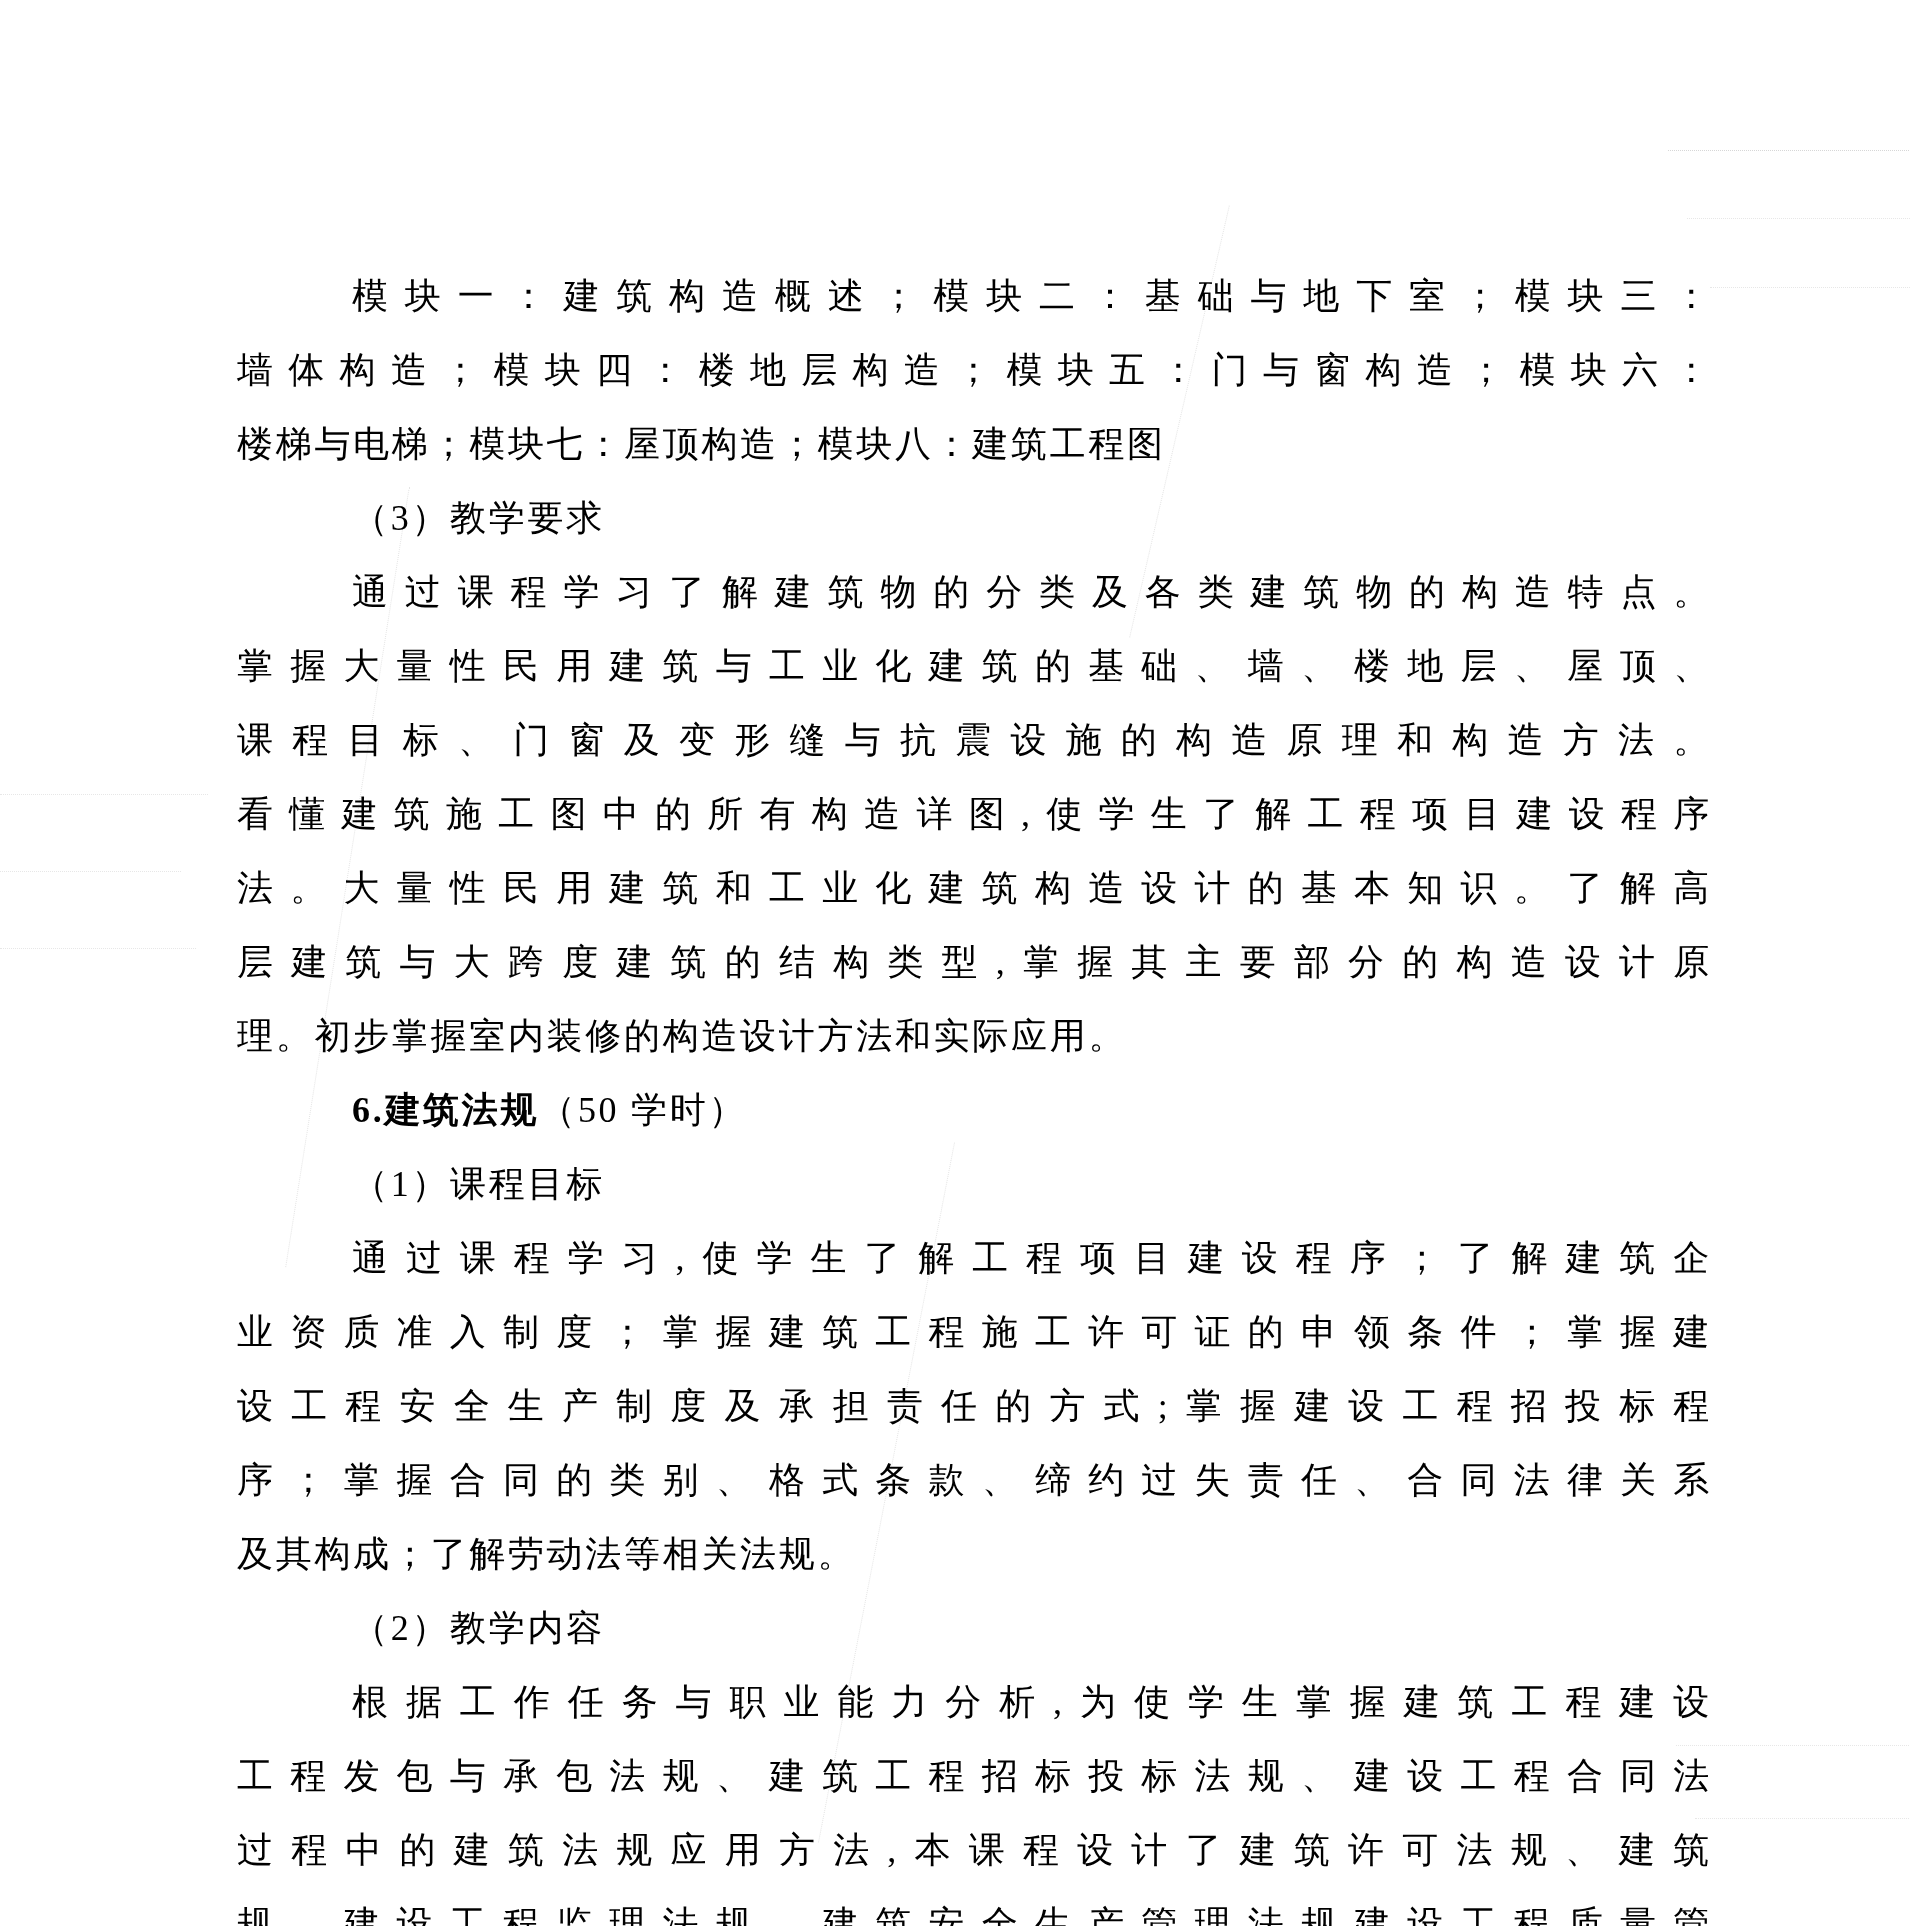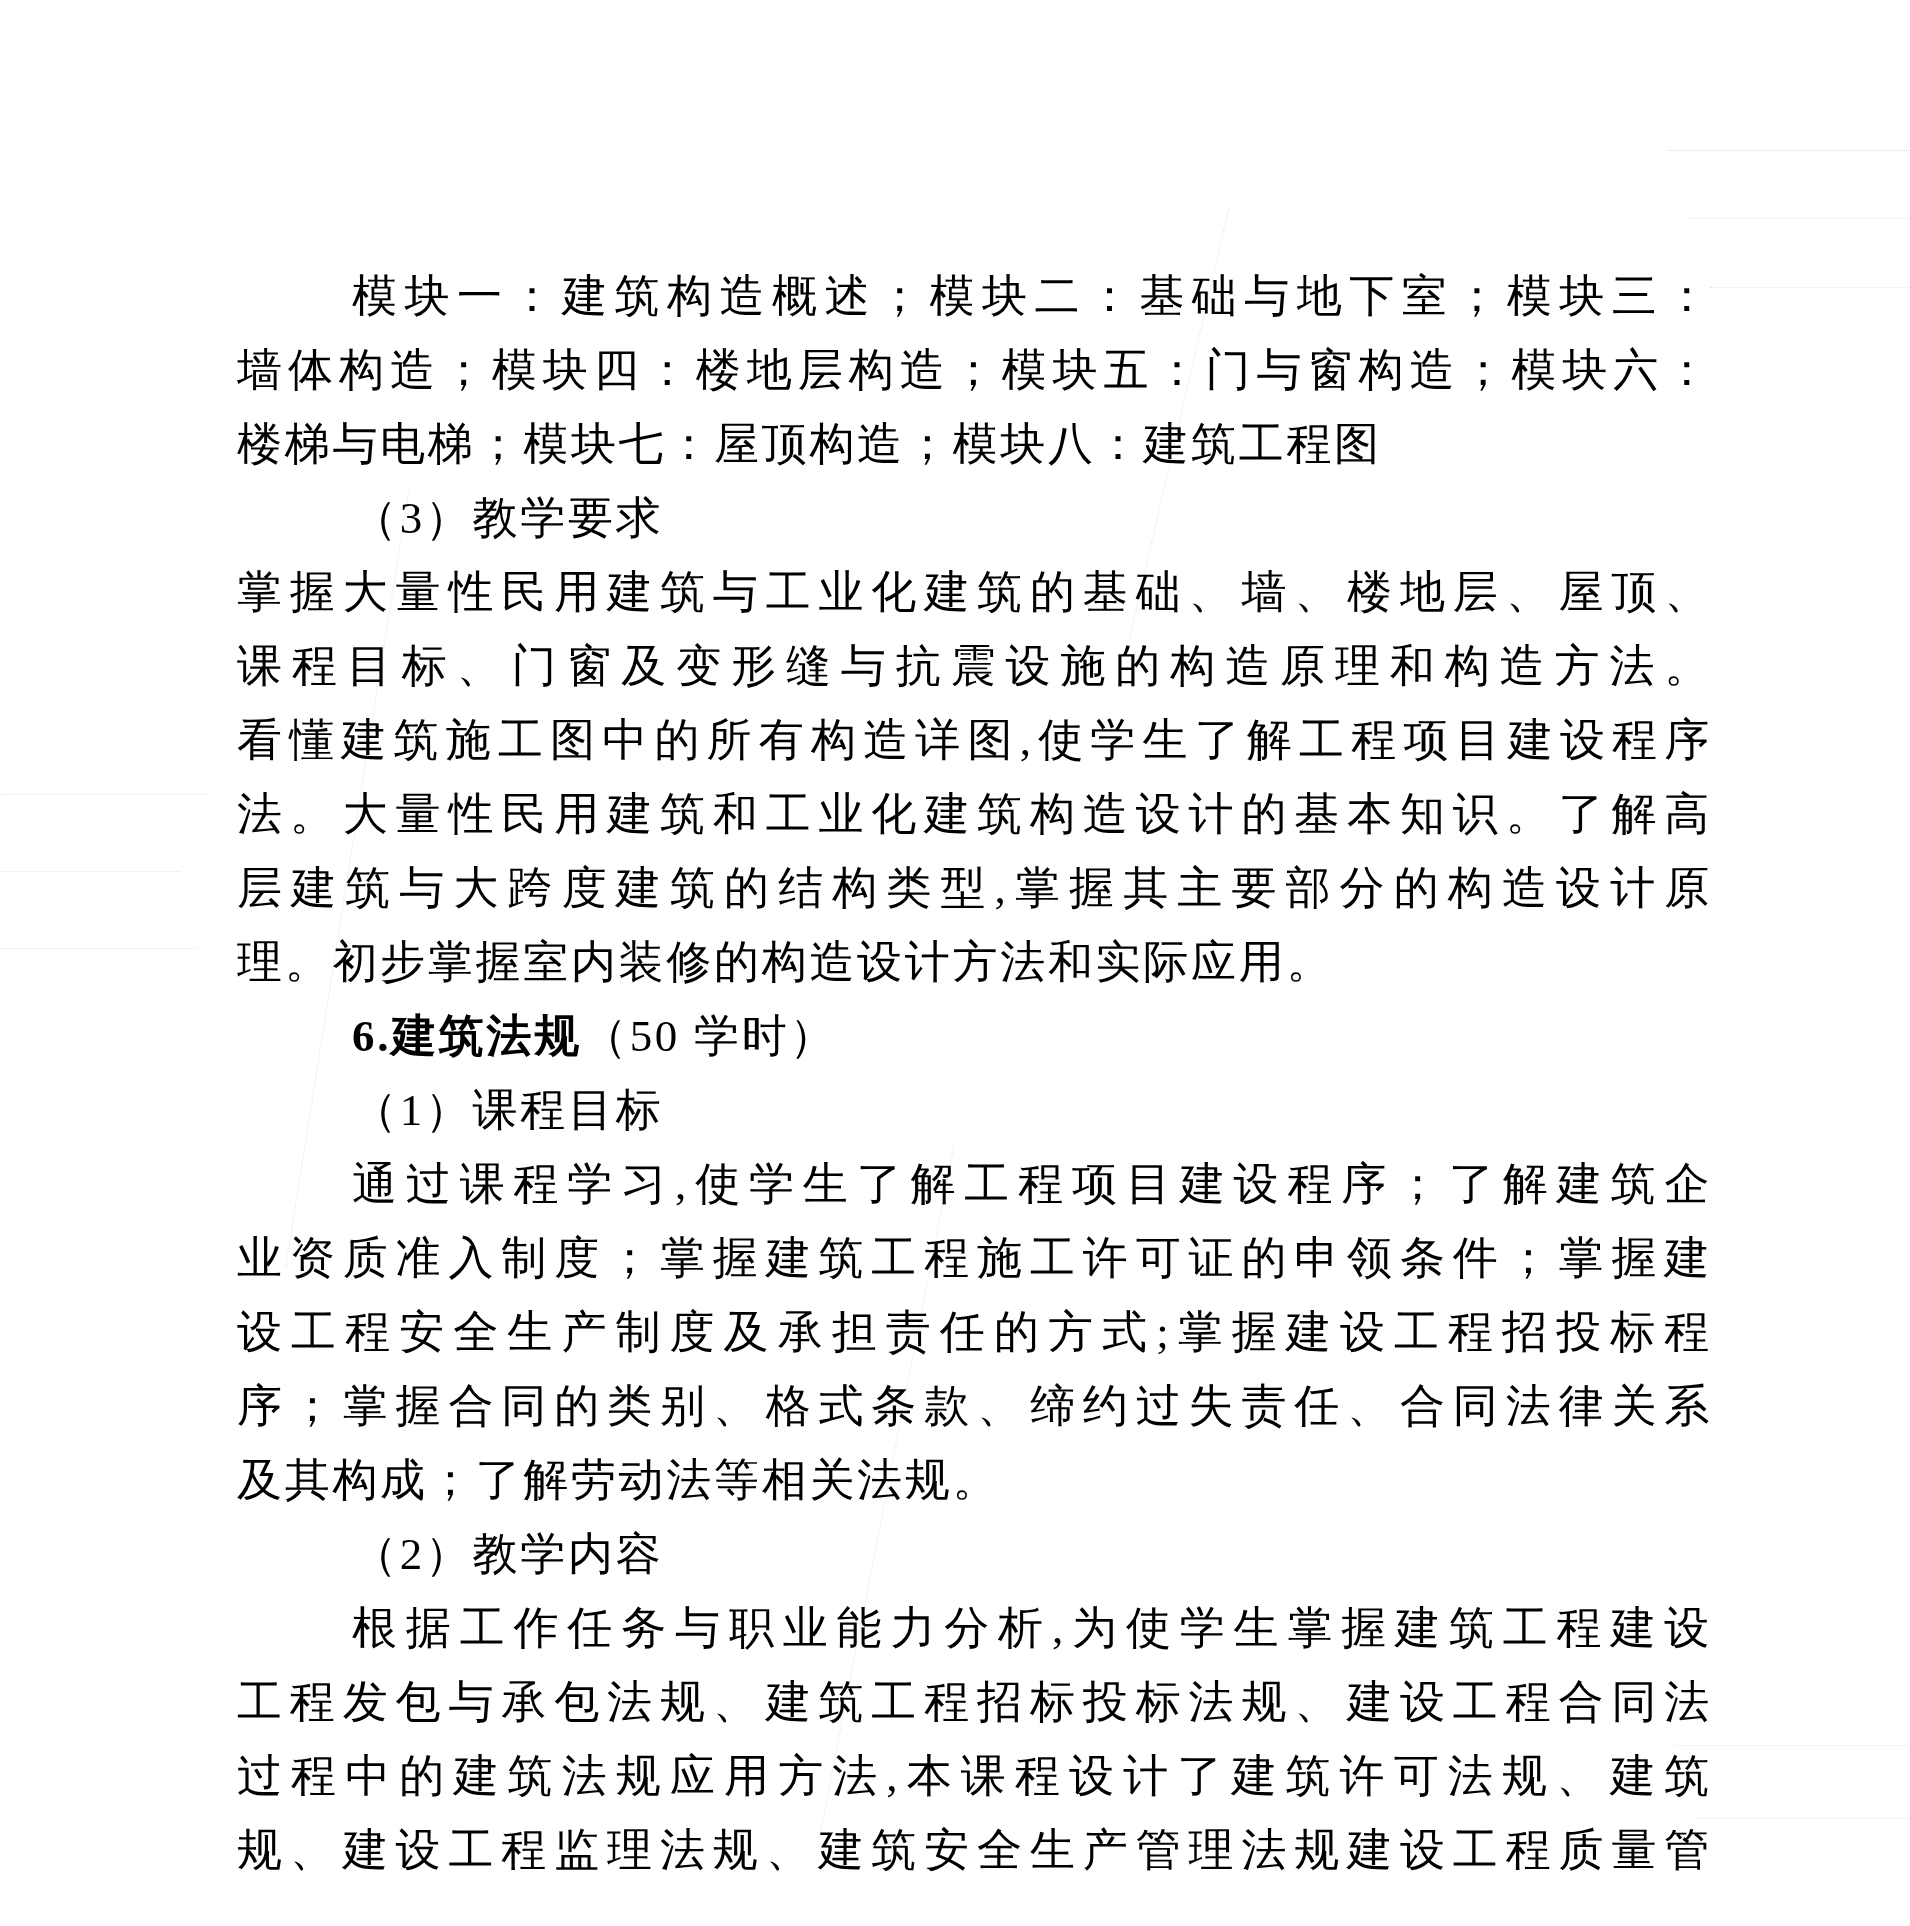--- a/index.html
+++ b/index.html
@@ -6,21 +6,21 @@
   body{
     width:1911px;height:2702px;position:relative;overflow:hidden;
     background:#ffffff;color:#000;
     font-family:"Liberation Serif","DejaVu Serif",serif;
   }
   
   .textblock{position:absolute;left:237px;top:259px;width:1475px}
   .line{
     box-sizing:border-box;width:100%;
     height:74px;line-height:74px;
-    font-size:45px;letter-spacing:2.7px;
+    font-size:36px;letter-spacing:2.7px;
     text-align:left;white-space:nowrap;
   }
   .jf{white-space:normal;text-align:justify;text-align-last:justify}
   .ind{padding-left:115px}
   .b{font-weight:bold}
   
   .art{position:absolute;pointer-events:none}
   .dotline{border-top:1.5px dotted rgba(110,110,110,.28)}
   .dotline.lt{border-top-color:rgba(120,120,120,.18)}
   .diag{width:0;border-left:1.5px dotted rgba(120,120,120,.20)}
@@ -39,20 +39,21 @@
 
 <div class="art diag" style="left:347px;top:482px;height:790px;transform:rotate(9deg)"></div>
 <div class="art diag" style="left:886px;top:1136px;height:713px;transform:rotate(11deg)"></div>
 <div class="art diag" style="left:1179px;top:200px;height:443px;transform:rotate(13deg)"></div>
 
 <main class="textblock">
   <div class="line ind jf">模块一：建筑构造概述；模块二：基础与地下室；模块三：</div>
   <div class="line jf">墙体构造；模块四：楼地层构造；模块五：门与窗构造；模块六：</div>
   <div class="line">楼梯与电梯；模块七：屋顶构造；模块八：建筑工程图</div>
   <div class="line ind">（3）教学要求</div>
+  <div class="line ind jf">通过课程学习了解建筑物的分类及各类建筑物的构造特点。</div>
   <div class="line jf">掌握大量性民用建筑与工业化建筑的基础、墙、楼地层、屋顶、</div>
   <div class="line jf">课程目标、门窗及变形缝与抗震设施的构造原理和构造方法。</div>
   <div class="line jf">看懂建筑施工图中的所有构造详图,使学生了解工程项目建设程序</div>
   <div class="line jf">法。大量性民用建筑和工业化建筑构造设计的基本知识。了解高</div>
   <div class="line jf">层建筑与大跨度建筑的结构类型,掌握其主要部分的构造设计原</div>
   <div class="line">理。初步掌握室内装修的构造设计方法和实际应用。</div>
   <div class="line ind">
     <span class="b">6.建筑法规</span><span>（50 学时）</span>
   </div>
   <div class="line ind">（1）课程目标</div>

